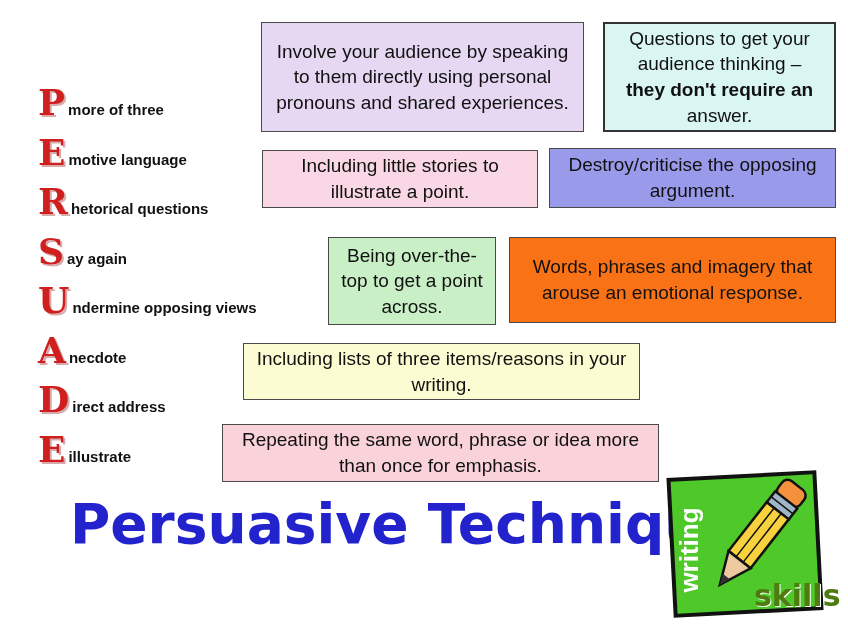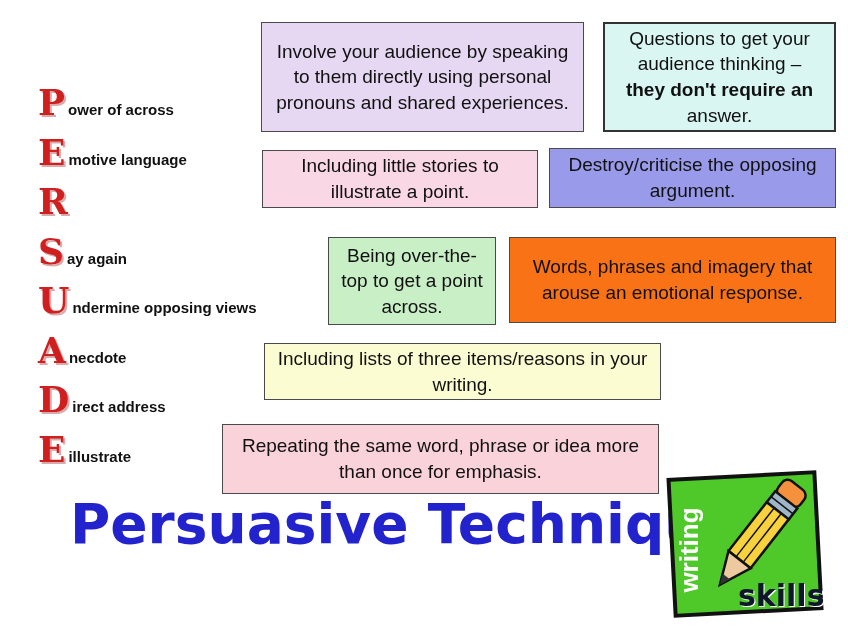--- a/index.html
+++ b/index.html
@@ -48,22 +48,22 @@
     color: #111111;
     font-size: 19px;
     line-height: 1.35;
   }
   .box-involve   { left: 261px; top: 22px;  width: 323px; height: 110px; background: #e6d7f2; }
   .box-questions { left: 603px; top: 22px;  width: 233px; height: 110px; background: #d9f6f2; border-width: 2px; border-color: #333; text-align: center; }
   .box-stories   { left: 262px; top: 150px; width: 276px; height: 58px;  background: #f9d7e4; }
   .box-destroy   { left: 549px; top: 148px; width: 287px; height: 60px;  background: #9a9aeb; }
   .box-overtop   { left: 328px; top: 237px; width: 168px; height: 88px;  background: #c9efc6; }
   .box-words     { left: 509px; top: 237px; width: 327px; height: 86px;  background: #f97316; }
-  .box-lists     { left: 243px; top: 343px; width: 397px; height: 57px;  background: #fcfcd2; margin-left: 21px; }
-  .box-repeat    { left: 222px; top: 424px; width: 437px; height: 70px;  background: #fad2da; }
+  .box-lists     { left: 243px; top: 343px; width: 397px; height: 57px;  background: #fcfcd2; }
+  .box-repeat    { left: 222px; top: 424px; width: 437px; height: 58px;  background: #fad2da; }
 
   
   .title {
     position: absolute;
     left: 70px;
     top: 492px;
     font-family: "DejaVu Sans", sans-serif;
     font-weight: bold;
     font-size: 55px;
     color: #2323cd;
@@ -74,44 +74,45 @@
   
   .logo {
     position: absolute;
     left: 650px;
     top: 464px;
     width: 196px;
     height: 168px;
   }
   .skills-label {
     position: absolute;
-    left: 88px;
+    left: 104px;
     top: 114px;
     font-family: "DejaVu Sans", sans-serif;
     font-weight: bold;
     font-size: 30px;
-    color: #0f172a;
+    color: #4d7c0f;
     text-shadow: 1px 1px 0 #ffffff;
   }
 </style>
 </head>
 <body>
 
 <div class="page">
 
   <div class="acronym-row" style="top:84px">
     <span class="big-letter">P</span>
-    <span class="acronym-label">ower of across</span>
+    <span class="acronym-label">more of three</span>
   </div>
   <div class="acronym-row" style="top:134px">
     <span class="big-letter">E</span>
     <span class="acronym-label">motive language</span>
   </div>
   <div class="acronym-row" style="top:183px">
     <span class="big-letter">R</span>
+    <span class="acronym-label">hetorical questions</span>
   </div>
   <div class="acronym-row" style="top:233px">
     <span class="big-letter">S</span>
     <span class="acronym-label">ay again</span>
   </div>
   <div class="acronym-row" style="top:282px">
     <span class="big-letter">U</span>
     <span class="acronym-label">ndermine opposing views</span>
   </div>
   <div class="acronym-row" style="top:332px">

